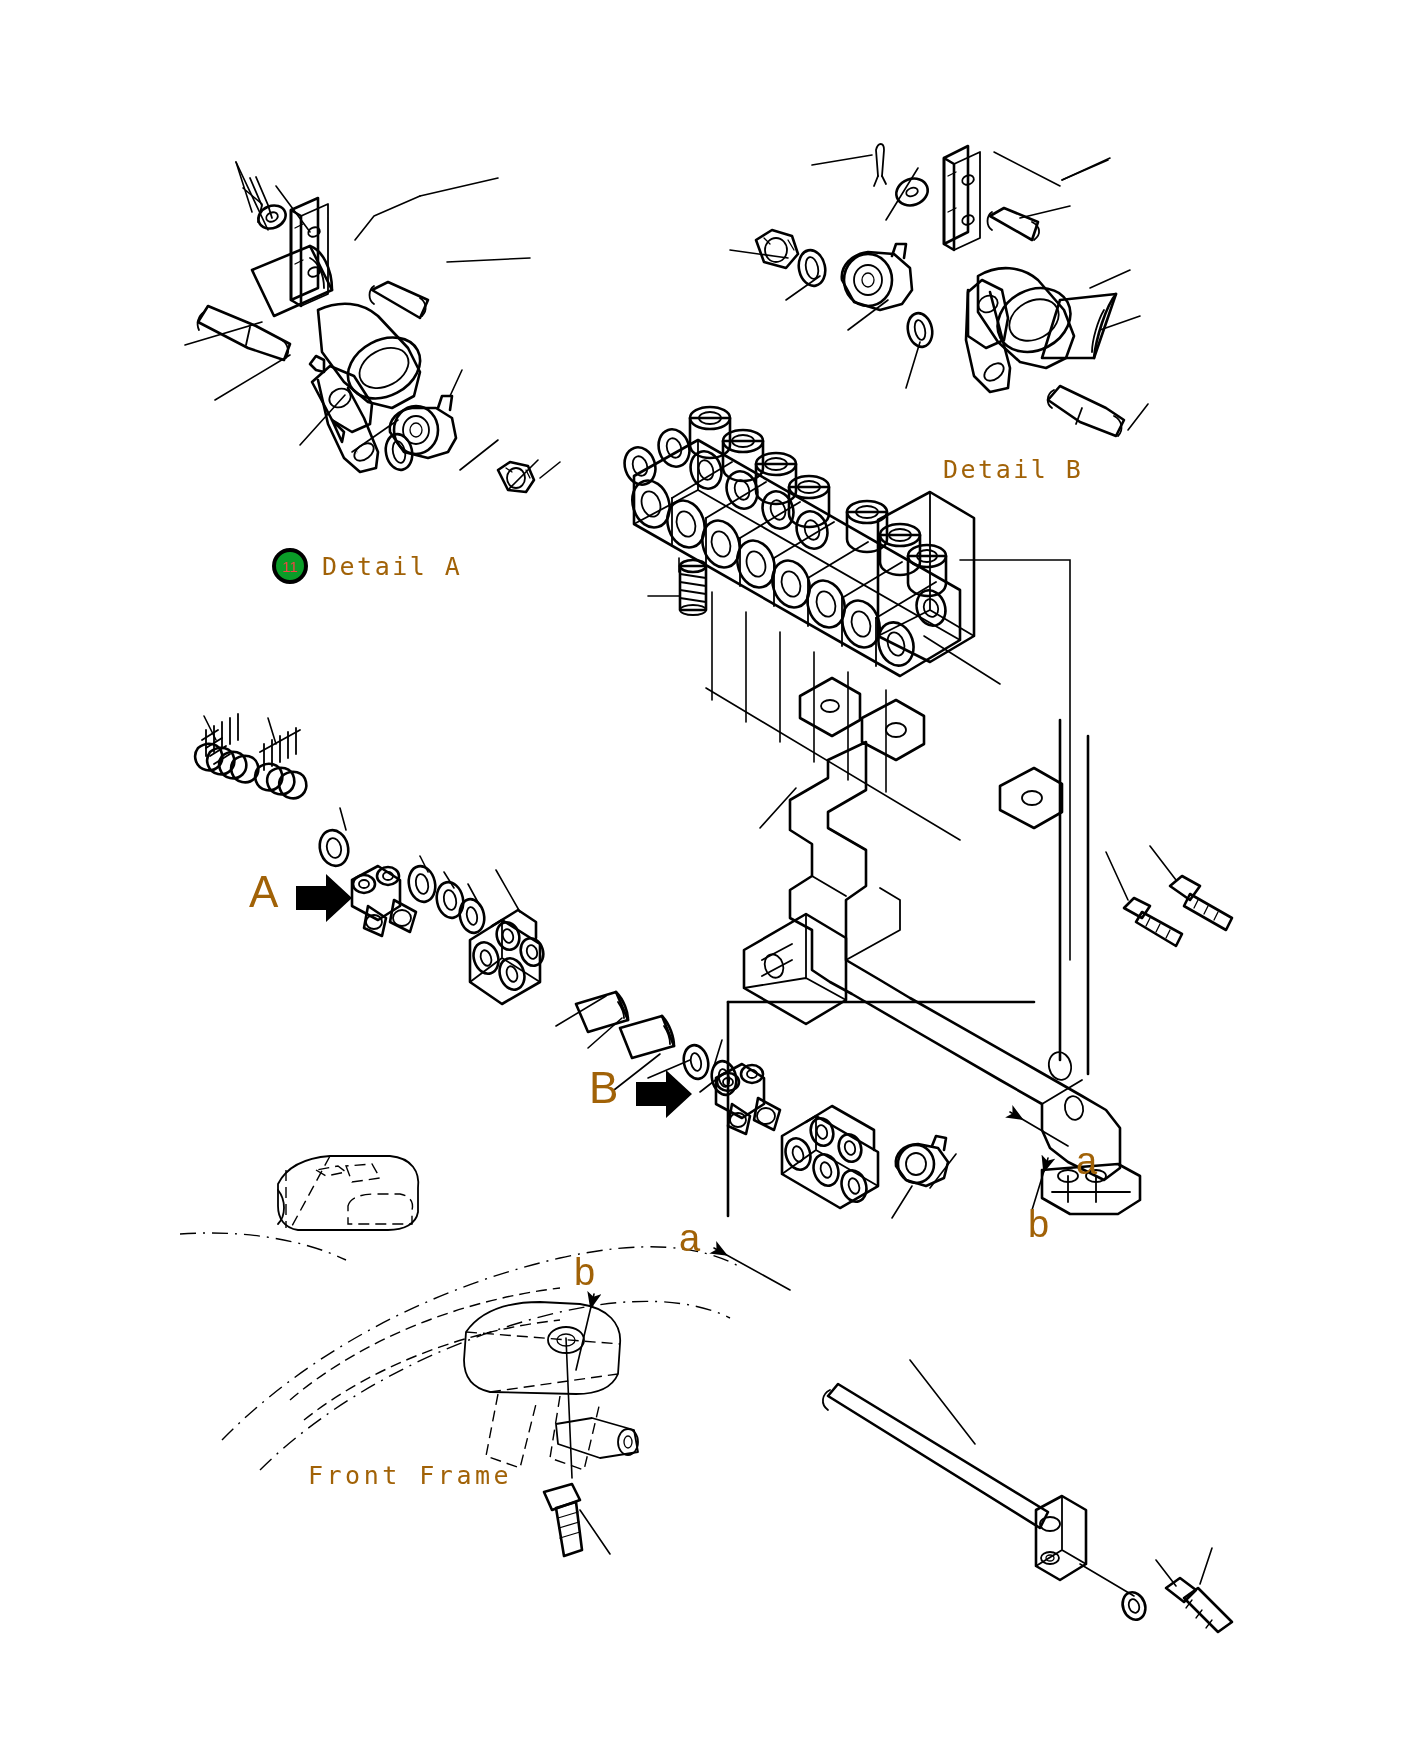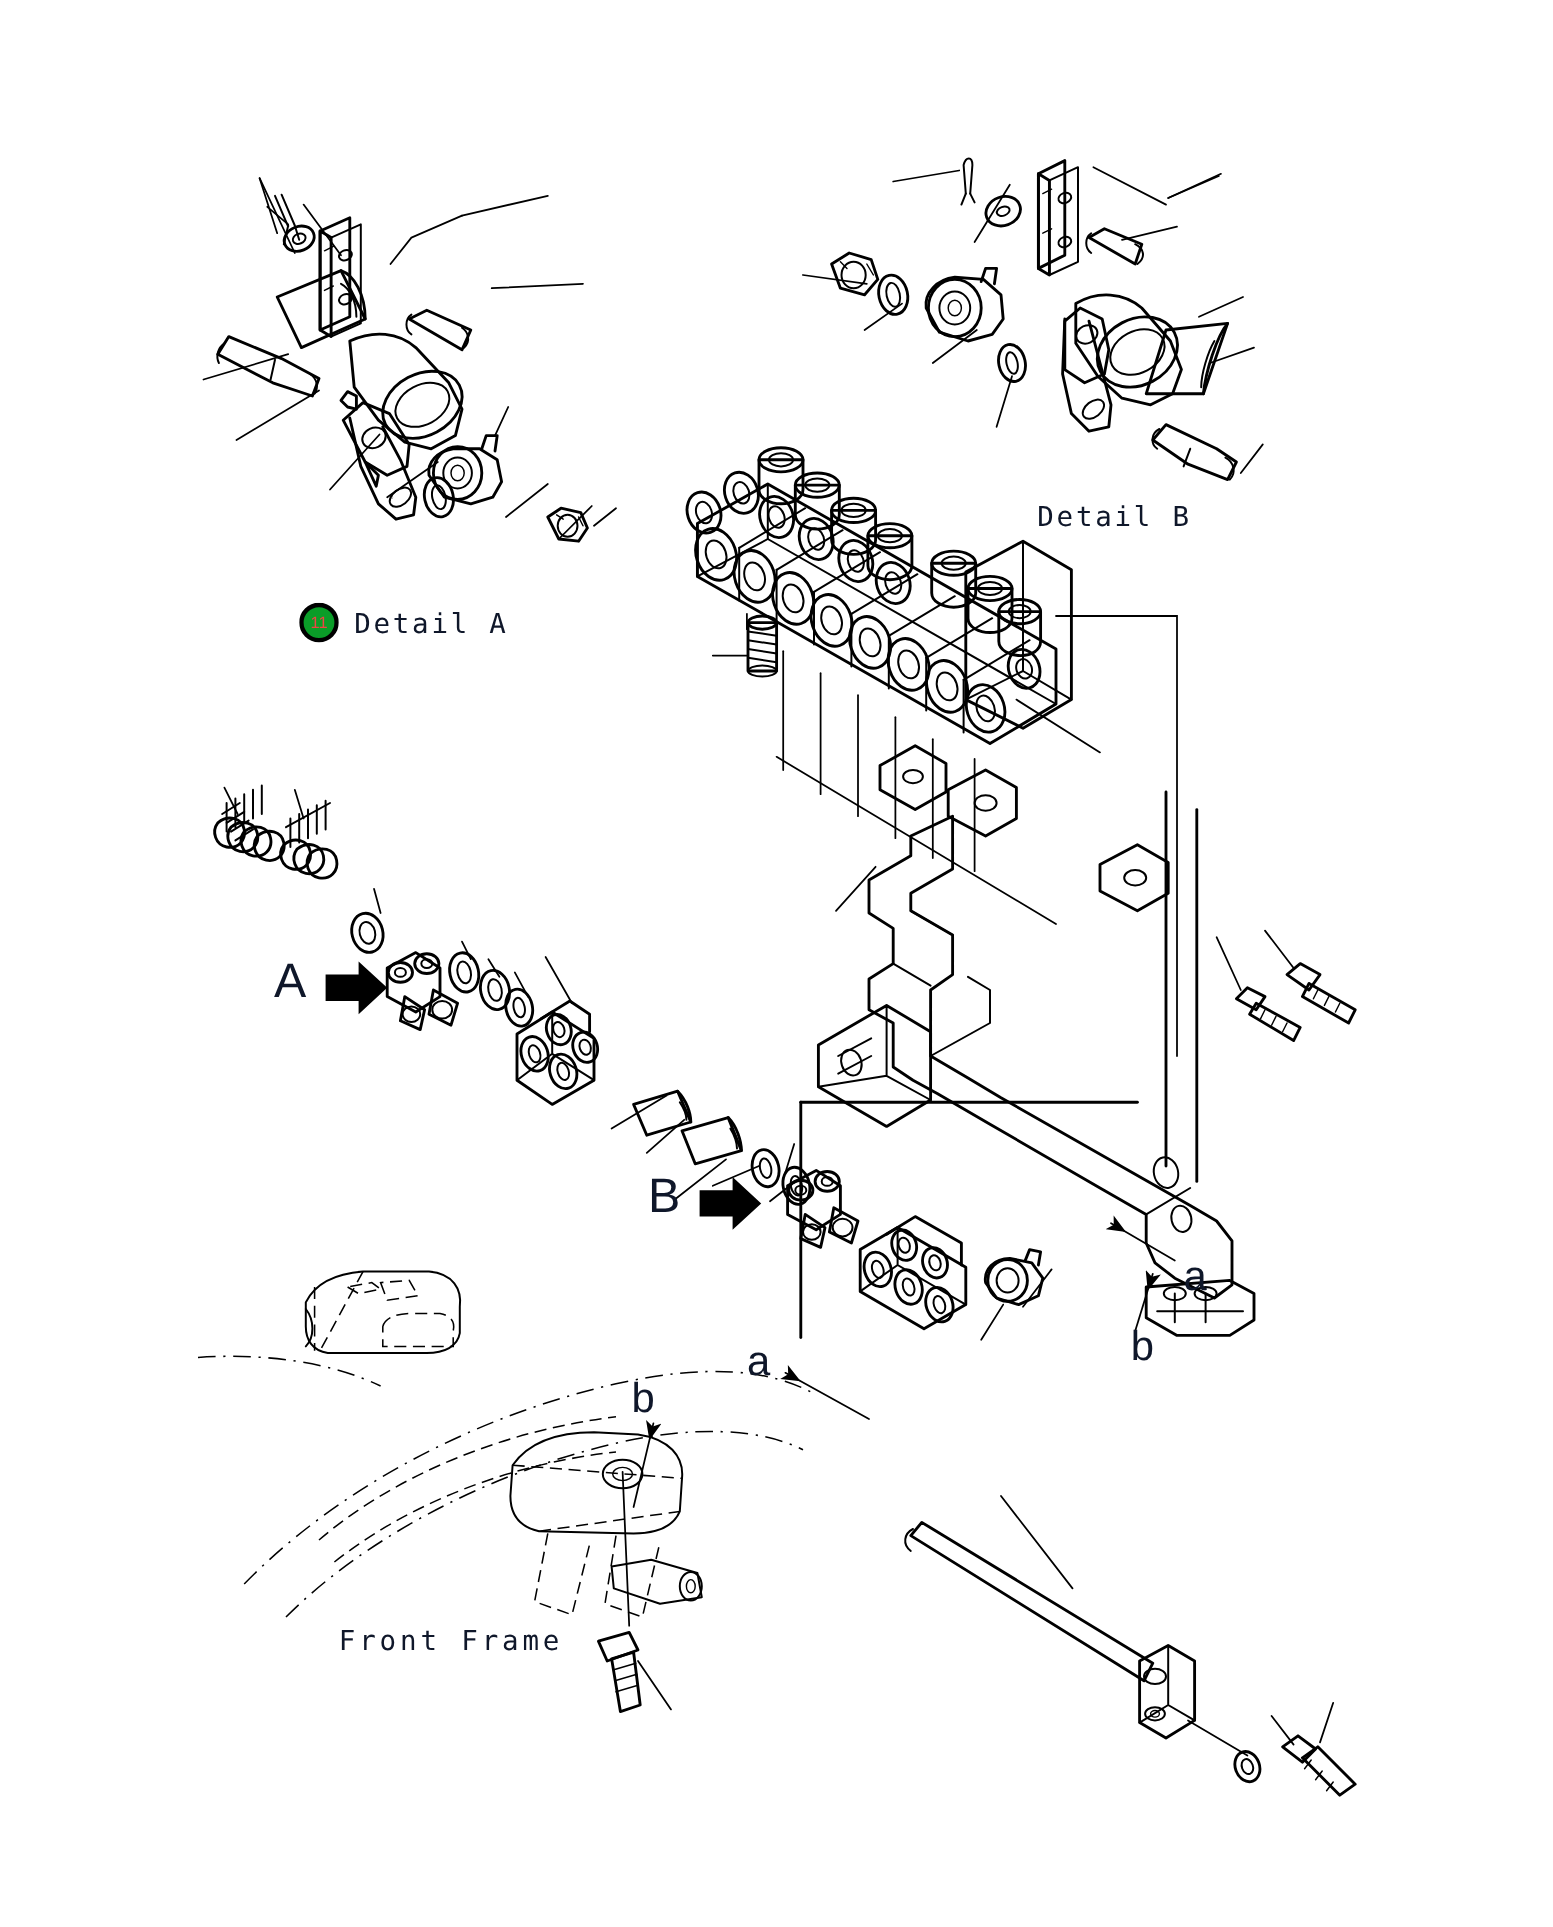--- a/index.html
+++ b/index.html
@@ -19,33 +19,32 @@
     overflow: hidden;
   }
   #drawing {
     position: absolute;
     left: 0; top: 0;
     width: 1412px;
     height: 1752px;
   }
   .lbl {
     position: absolute;
-    color: #0f172a;
+    color: #a16207;
     font-family: "DejaVu Sans Mono", monospace;
     white-space: nowrap;
     user-select: none;
   }
   .lbl-detail {
     font-size: 25px;
     letter-spacing: 2.5px;
   }
   .lbl-frame {
     font-size: 25px;
     letter-spacing: 3.5px;
-    margin-top: 16px;
   }
   .lbl-section {
     font-family: "Liberation Sans", sans-serif;
     font-size: 44px;
     font-weight: 400;
   }
   .lbl-callout {
     font-family: "Liberation Sans", sans-serif;
     font-size: 38px;
     font-weight: 400;

